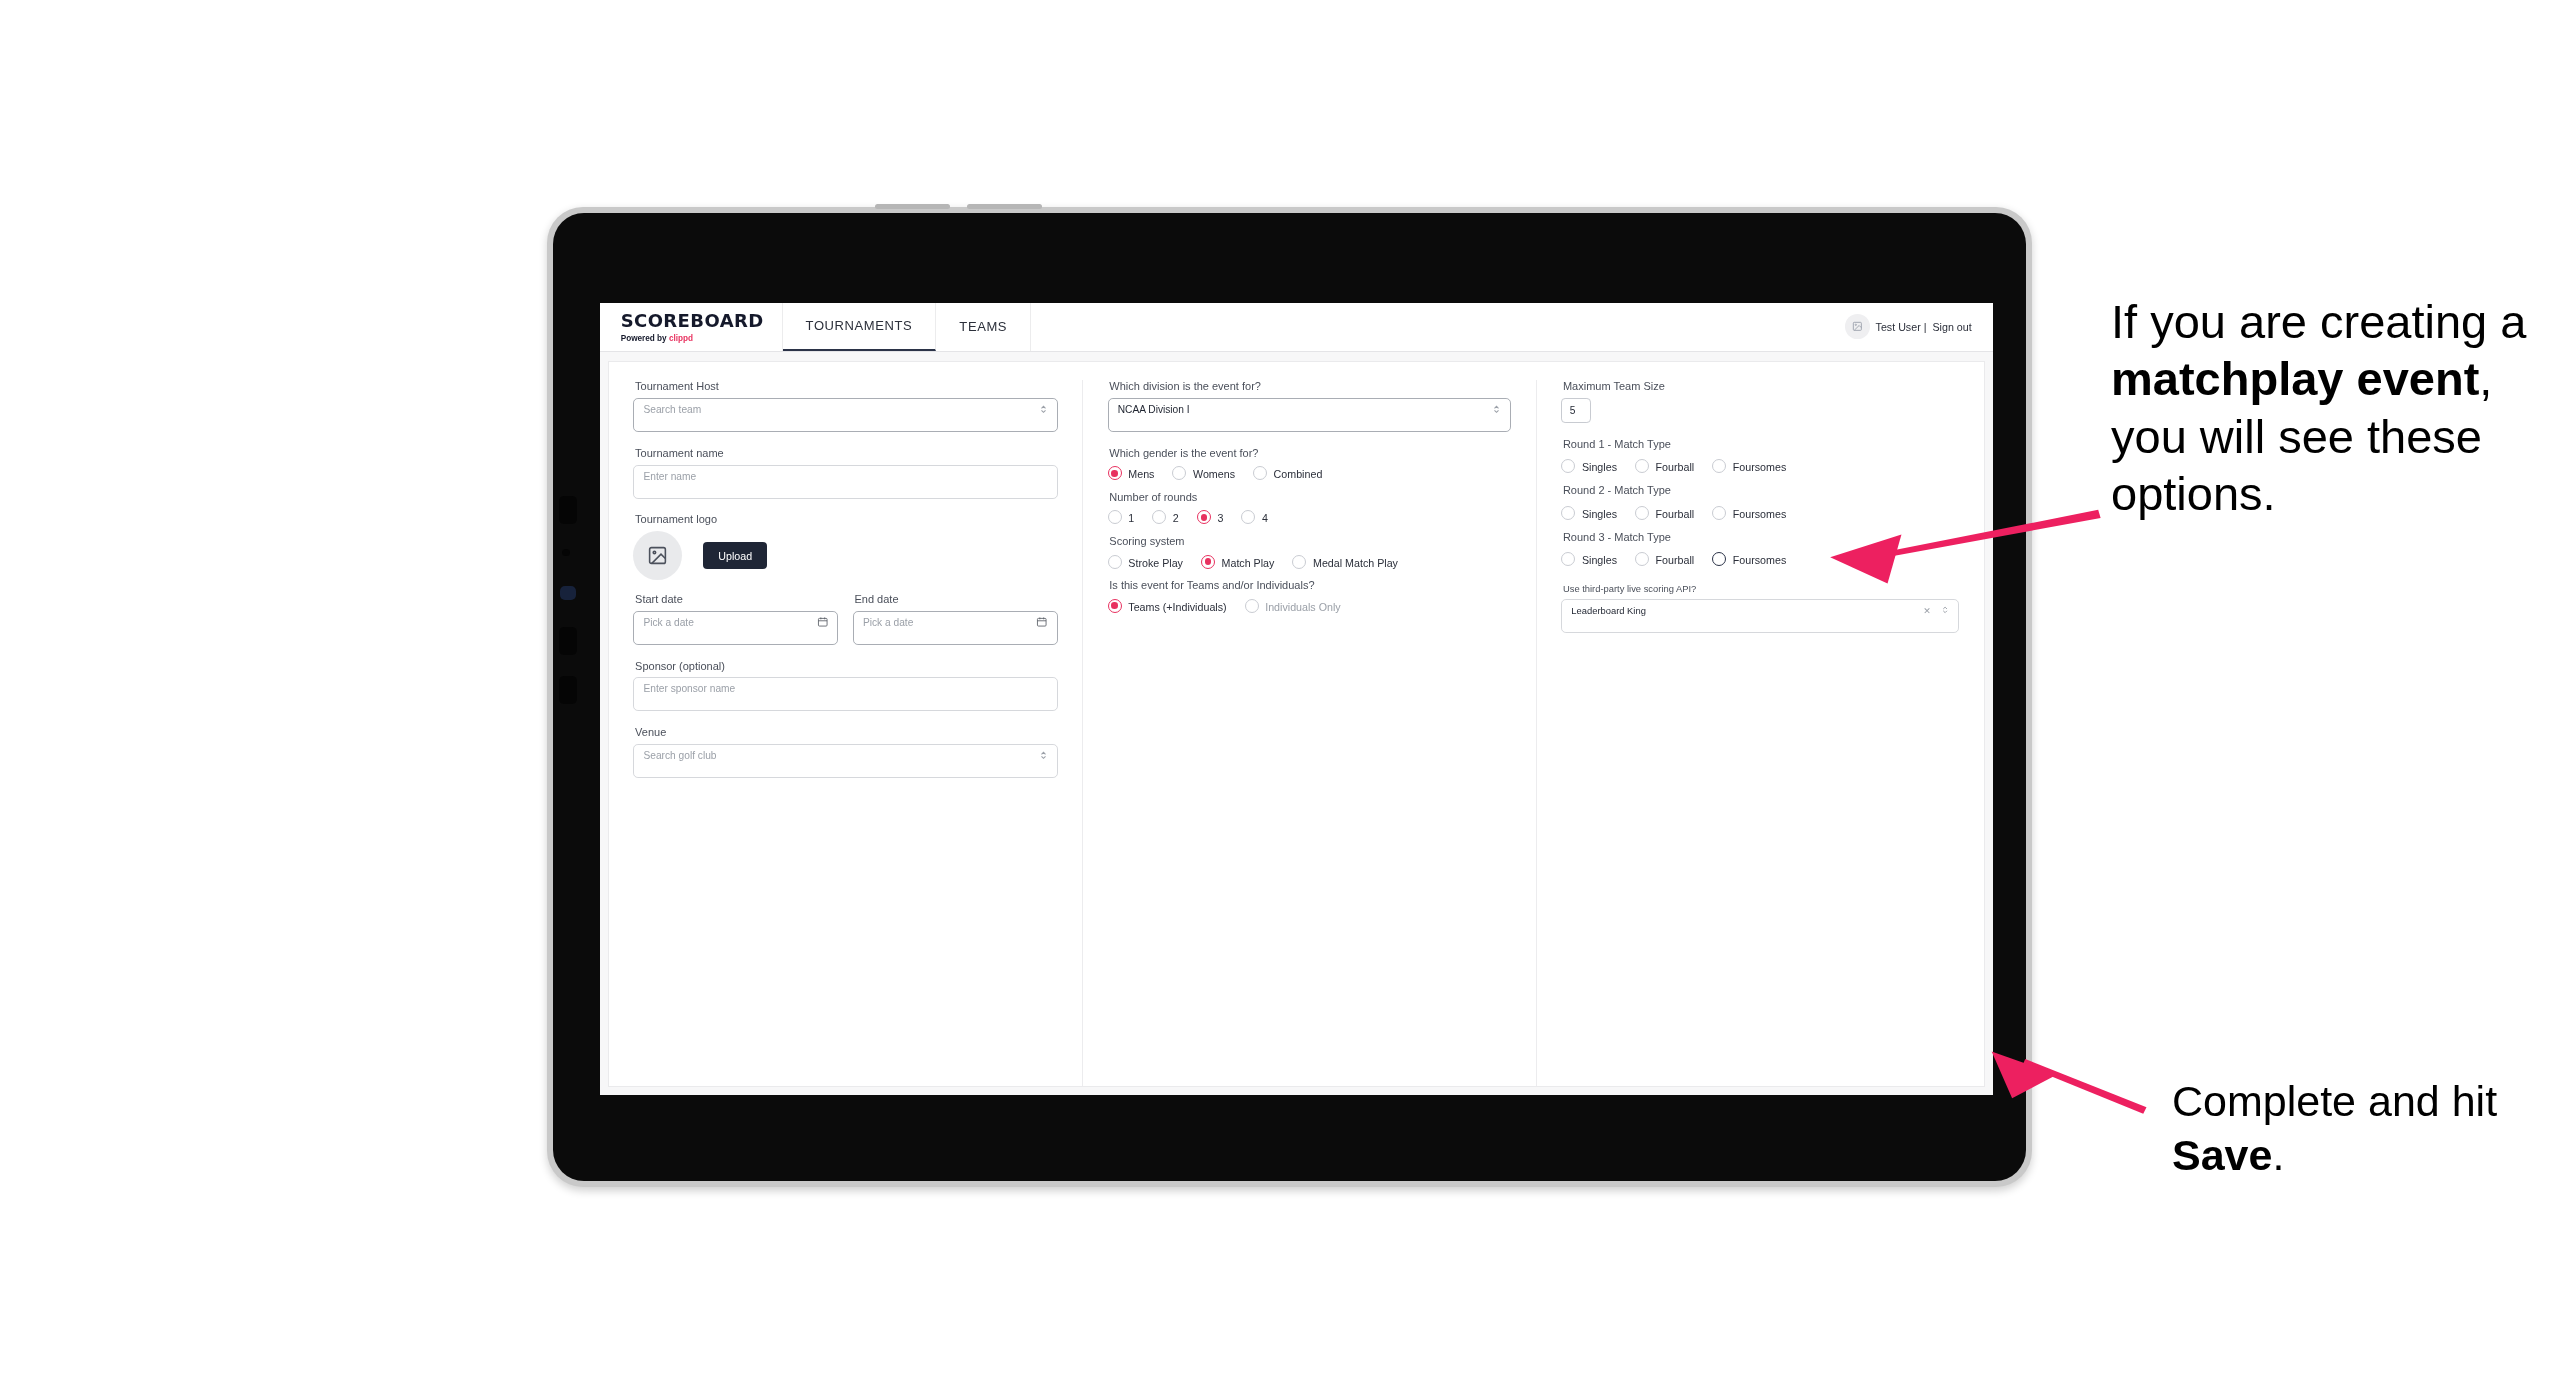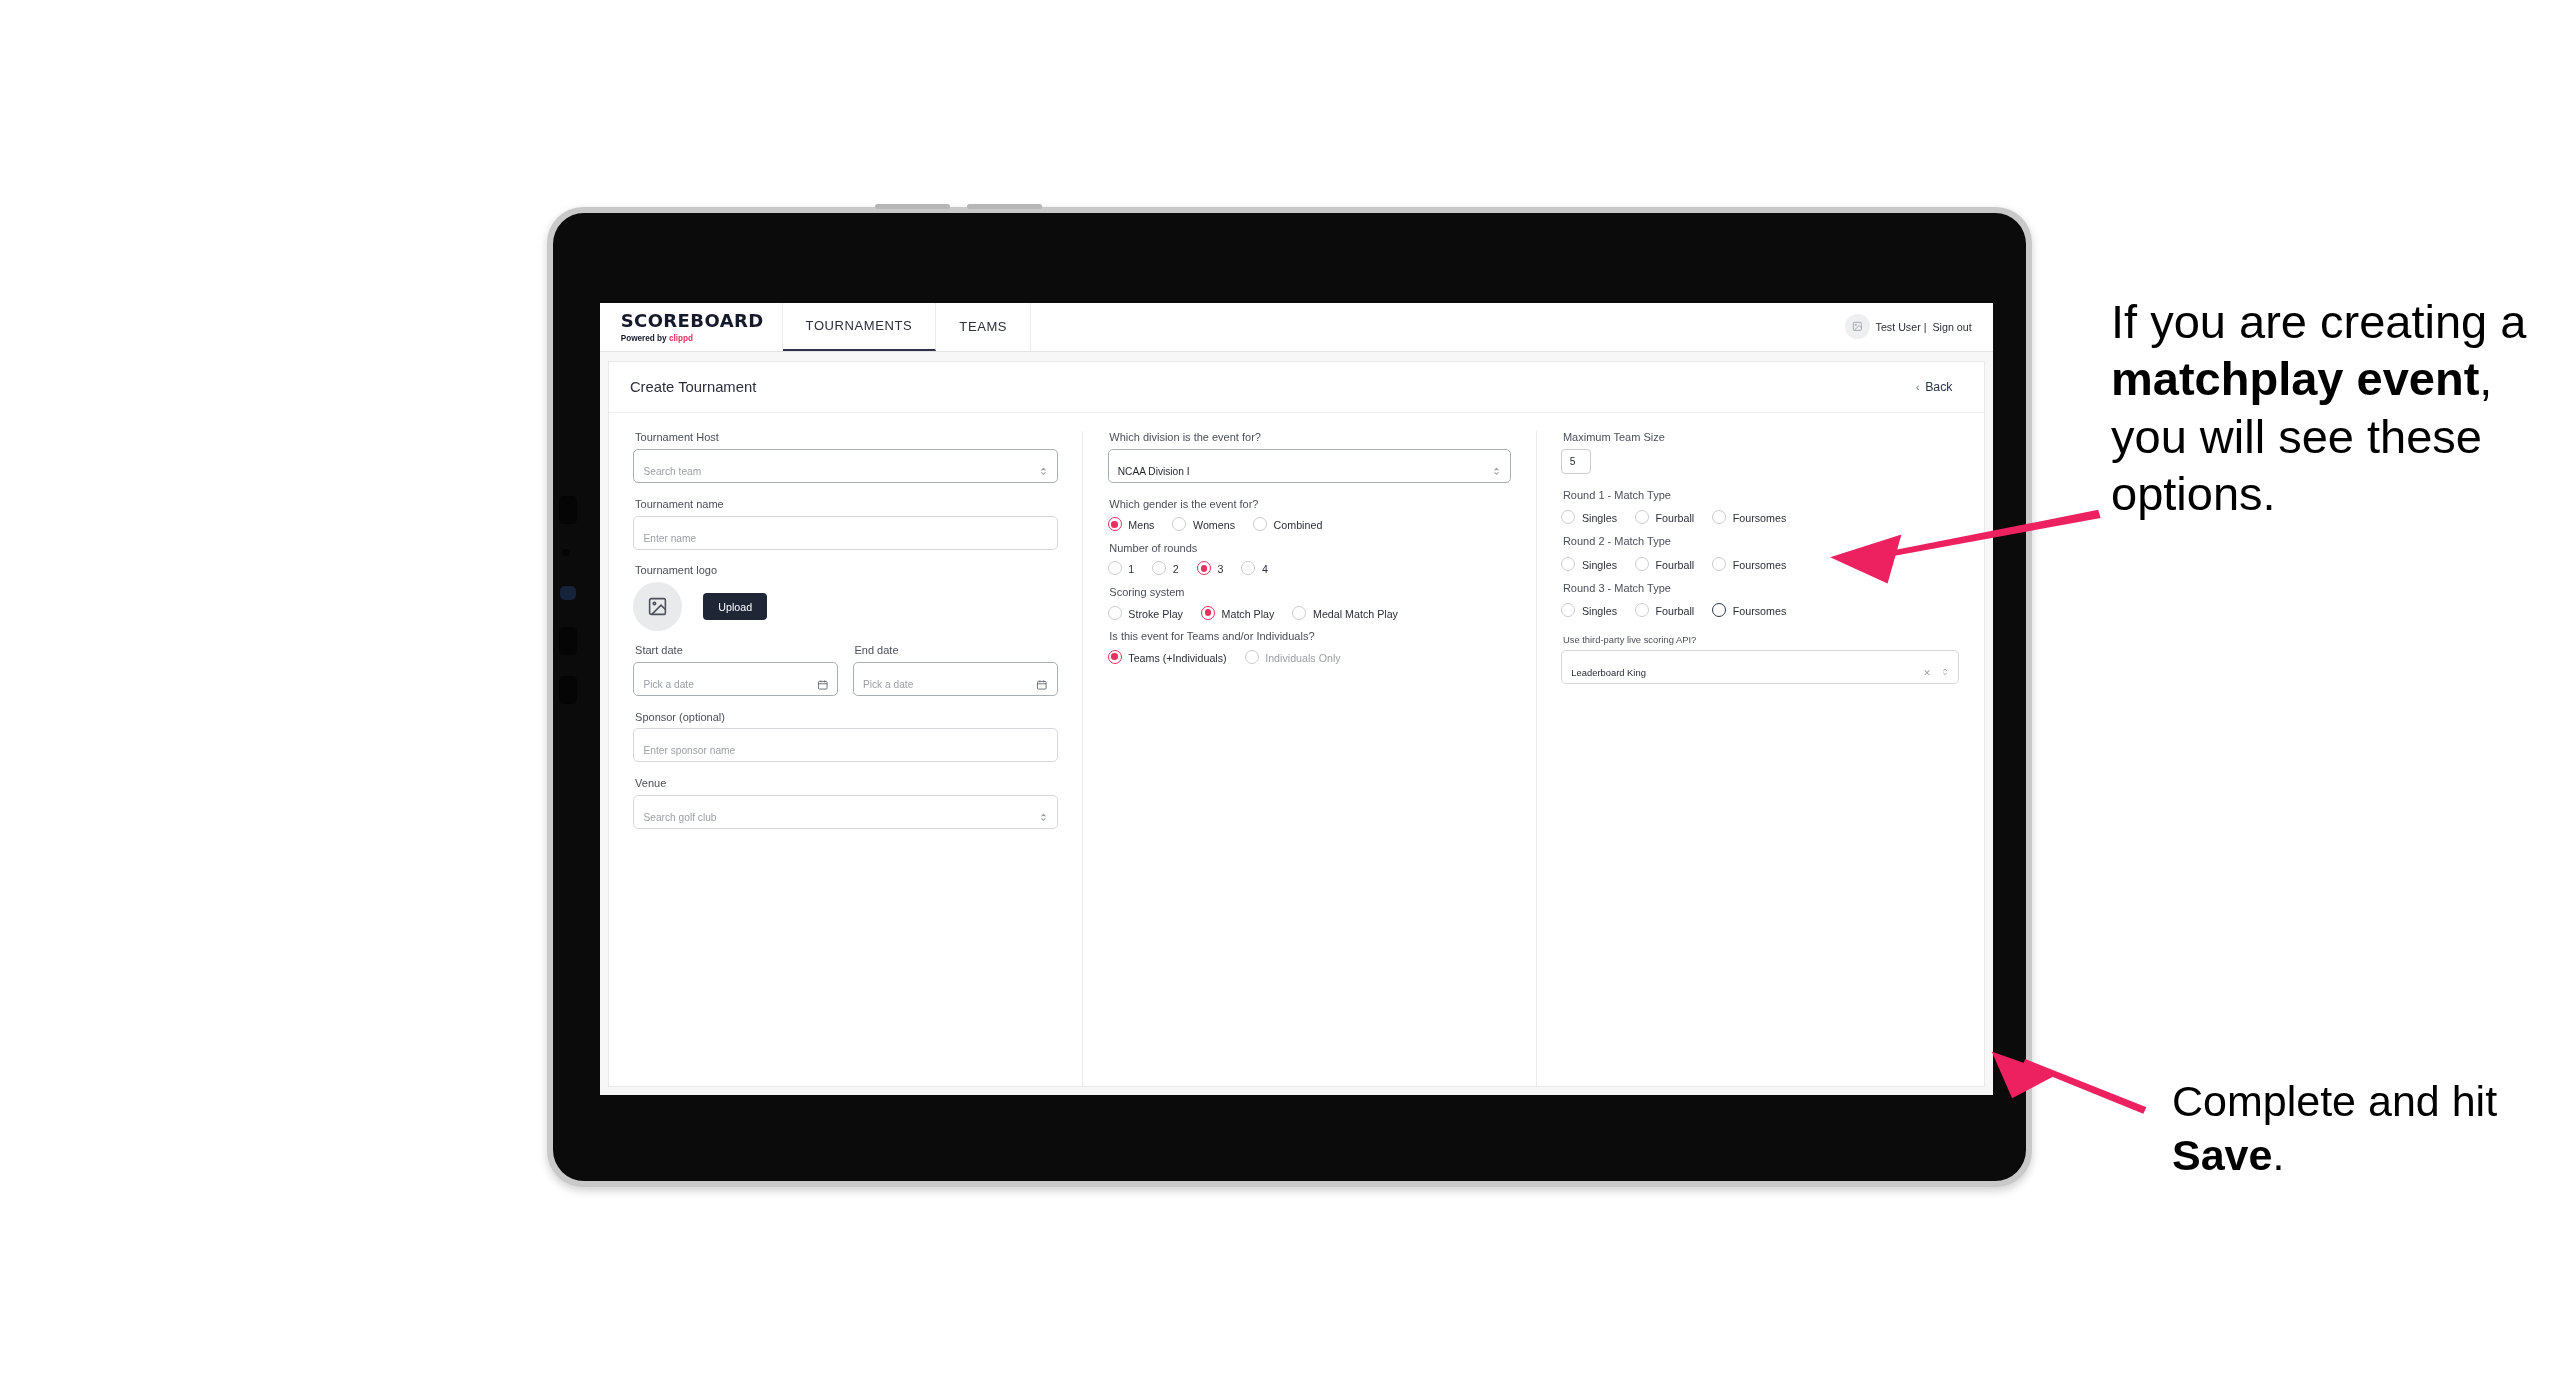--- a/index.html
+++ b/index.html
@@ -67,21 +67,21 @@
   .cols{ flex:1 1 auto; display:flex; padding:18px 0 0 0; }
   .col{ padding:0 24.6px; }
   .col-1{ width:34.5%; border-right:0.8px solid #ececee; }
   .col-2{ width:33%; border-right:0.8px solid #ececee; }
   .col-3{ width:32.5%; }
 
   label.fld{ display:block; font-size:11px; color:#4a4f5a; margin:0 0 5.7px 1.6px; }
   .qlabel{ font-size:11px; color:#4a4f5a; margin:0 0 7.4px 1.6px; }
   .input{
     height:28px; width:100%; border:0.8px solid #a9adb4; border-radius:4.9px;
-    background:#fff; display:flex; align-items:flex-start; padding:16px 9px;
+    background:#fff; display:flex; align-items:flex-end; padding:16px 9px;
     font-size:10.2px; color:#9ba0a8; position:relative;
   }
   .input.light{ border-color:#d6d8dc; }
   .input.value{ color:#1f2430; }
   .input .rt{ margin-left:auto; display:flex; align-items:center; gap:9.8px; color:#9ba0a8; }
   .fg{ margin-bottom:14.8px; }
   .fg-tight{ margin-bottom:10.7px; }
 
   .logo-row{ display:flex; align-items:center; gap:21px; margin-bottom:13px; }
   .logo-circle{ width:49px; height:49px; border-radius:50%; background:#e9eaec;
@@ -161,27 +161,20 @@
                   </svg>
               </div>
               <div class="user-txt">Test User |</div>
               <div class="signout">Sign out</div>
             </div>
           </div>
 
           <div class="card-wrap">
             <div class="card">
 
-              <div class="card-head">
-                <div class="card-title">Create Tournament</div>
-                <div class="back">
-                  <span class="chev">‹</span>
-                  <span>Back</span>
-                </div>
-              </div>
 
               <div class="cols">
 
                 <div class="col col-1">
 
                   <div class="fg">
                     <label class="fld">Tournament Host</label>
                     <div class="input">
                       <span>Search team</span>
                       <span class="rt">

